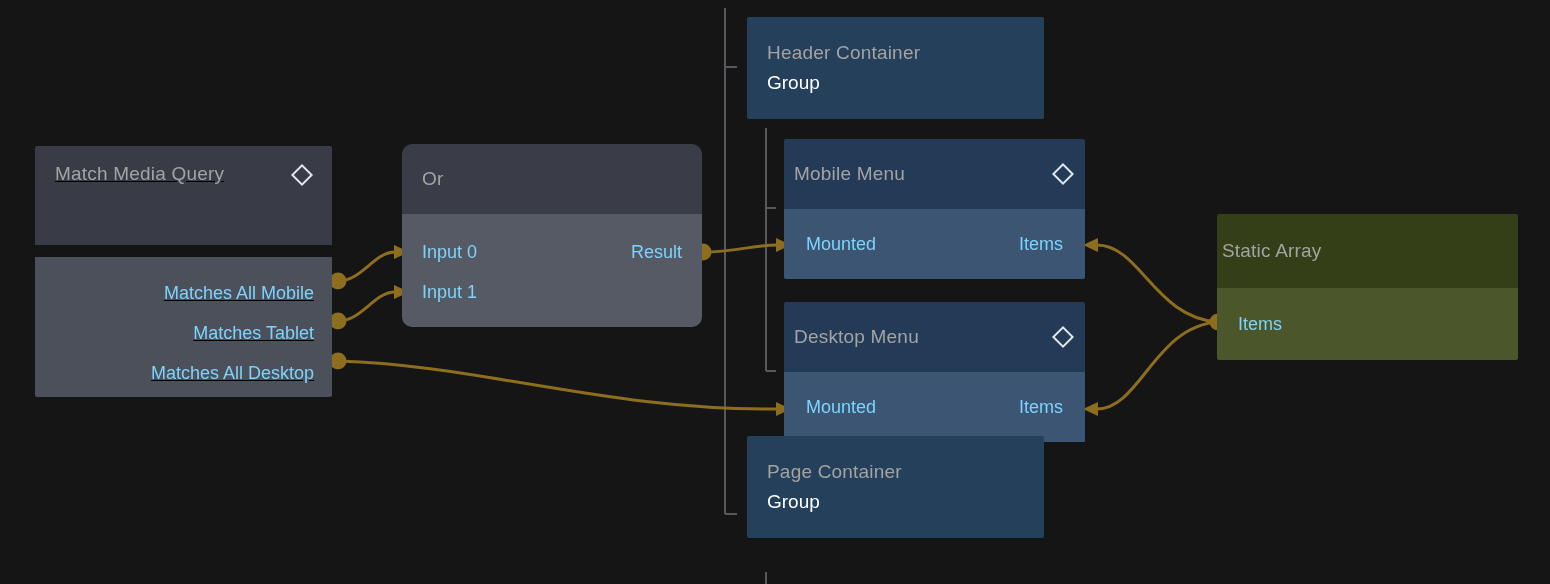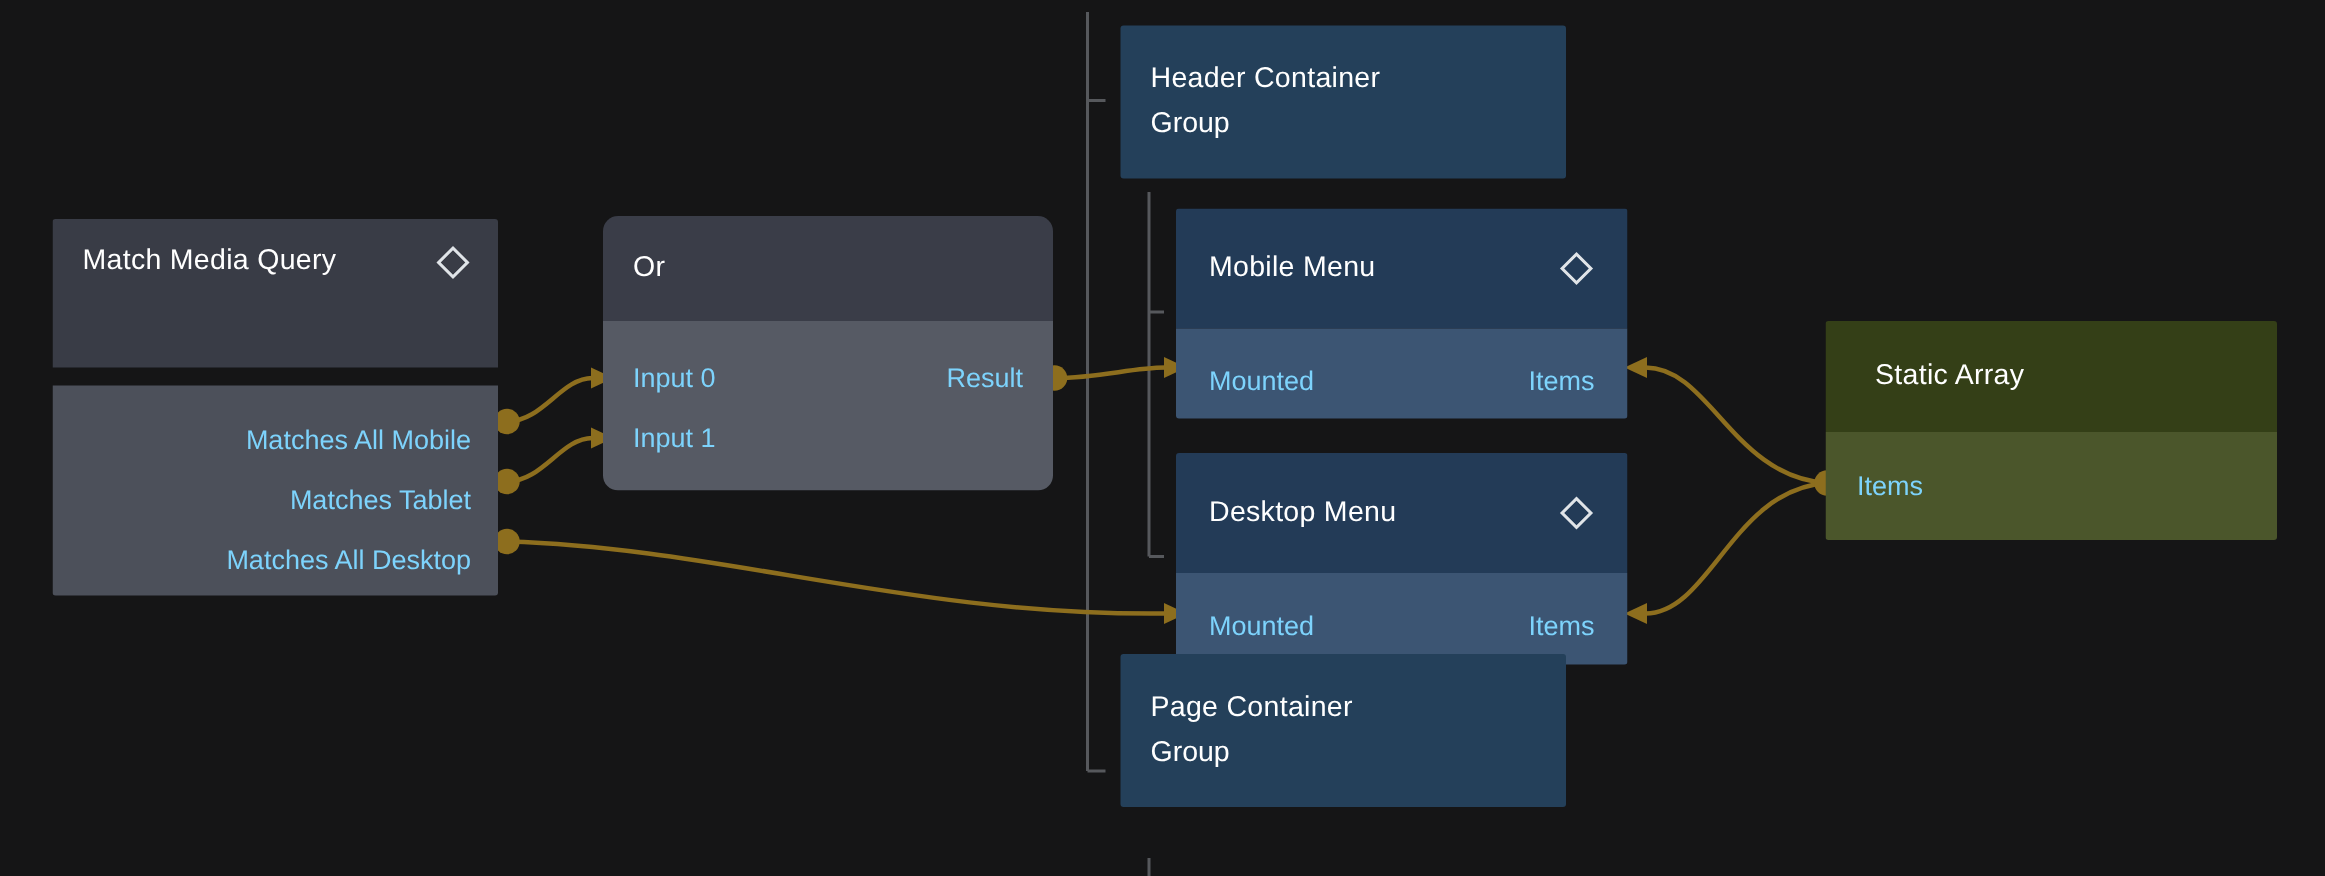--- a/index.html
+++ b/index.html
@@ -1,26 +1,26 @@
 <!DOCTYPE html>
 <html><head>
 <meta charset="utf-8">
 <style>
   html,body{margin:0;padding:0;background:#151516;}
   #canvas{position:relative;width:1550px;height:584px;background:#151516;overflow:hidden;
           font-family:"Liberation Sans",sans-serif;}
   .node{position:absolute;border-radius:2px;overflow:hidden;}
   .node-header{display:flex;align-items:center;}
-  .node-title{font-size:19px;color:#ffffff;letter-spacing:.2px;}
+  .node-title{font-size:19px;color:#a3a3a3;letter-spacing:.2px;}
   .subtitle{font-size:19px;color:#ffffff;}
   .port-label{font-size:18px;color:#7dd3fc;}
   .diamond-icon{display:inline-flex;flex:none;}
 
   
-  .n-mmq{left:35px;top:146px;width:297px;height:251px;}
+  .n-mmq{left:35px;top:146px;width:297px;height:251px;text-decoration:underline;}
   .n-mmq .node-header{background:#393c46;height:99px;align-items:flex-start;
                       padding:13px 18px 0 20px;box-sizing:border-box;}
   .n-mmq .node-title{flex:1;width:160px;line-height:30px;}
   .n-mmq .diamond-icon{margin-top:4px;}
   .n-mmq .node-body{background:#4c505a;height:152px;box-sizing:border-box;padding-top:16px;margin-top:12px;}
   .n-mmq .port-row{height:40px;display:flex;align-items:center;justify-content:flex-end;
                    padding-right:18px;}
 
   
   .n-or{left:402px;top:144px;width:300px;height:183px;border-radius:10px;}
@@ -32,30 +32,30 @@
   
   .n-group{width:297px;height:102px;background:#24405a;display:flex;flex-direction:column;
            justify-content:center;padding-left:20px;box-sizing:border-box;}
   .n-group .node-title{line-height:30px;}
   .n-group .subtitle{line-height:30px;}
   .n-hc{left:747px;top:17px;}
   .n-pc{left:747px;top:436px;}
 
   
   .n-menu{left:784px;width:301px;height:140px;}
-  .n-menu .node-header{background:#233b57;height:80px;justify-content:space-between;
-                       padding:0 22px;box-sizing:border-box;}
+  .n-menu .node-header{background:#233b57;height:70px;justify-content:space-between;
+                       padding:0 10px;box-sizing:border-box;}
   .n-menu .node-body{background:#3c5573;height:70px;display:flex;align-items:center;
                      justify-content:space-between;padding:0 22px;box-sizing:border-box;}
   .n-mob{top:139px;}
   .n-desk{top:302px;height:141px;}
 
   
   .n-sa{left:1217px;top:214px;width:301px;height:146px;}
-  .n-sa .node-header{background:#343f17;height:74px;padding:0 33px;box-sizing:border-box;}
+  .n-sa .node-header{background:#343f17;height:74px;padding:0 5px;box-sizing:border-box;}
   .n-sa .node-body{background:#4b562b;height:72px;display:flex;align-items:center;
                    padding-left:21px;box-sizing:border-box;}
 
   #wires{position:absolute;left:0;top:0;pointer-events:none;}
 </style>
 </head>
 <body>
 
 <div id="canvas">
 

